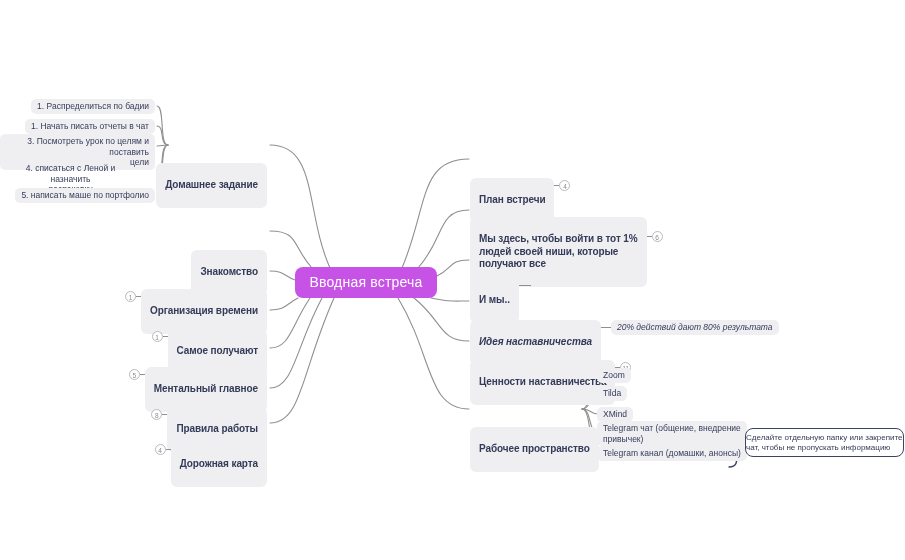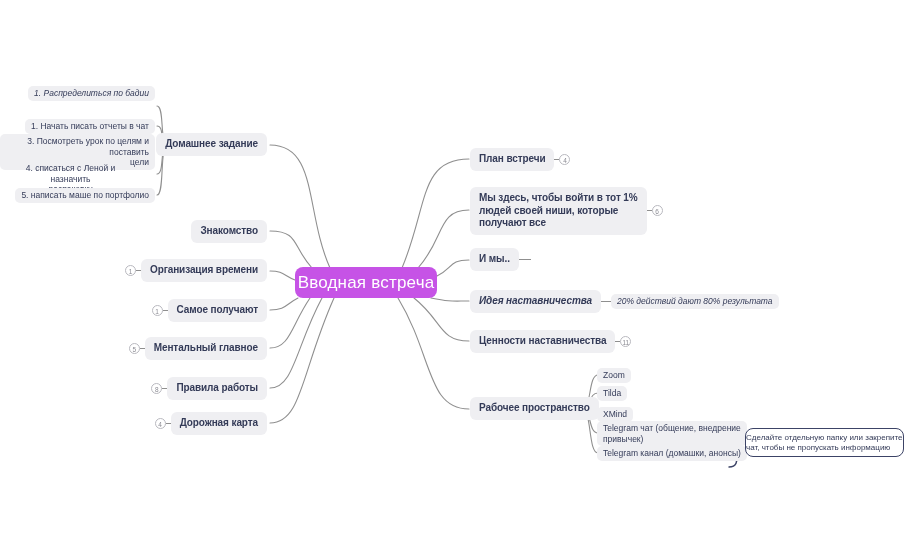--- a/index.html
+++ b/index.html
@@ -11,33 +11,33 @@
   .node{
     position:absolute;box-sizing:border-box;
     color:var(--topic-text,#343b58);
     white-space:pre-line;
   }
   .row{position:absolute;display:flex;align-items:center;}
   .topic{
     background:var(--topic-bg,#efeff2);
     border-radius:6px;
     font-size:10px;font-weight:bold;letter-spacing:-0.1px;line-height:12.5px;
-    padding:5px 9px;color:var(--topic-text,#343b58);white-space:pre-line;
+    padding:16px 9px;color:var(--topic-text,#343b58);white-space:pre-line;margin-top:30px;
   }
   .sub{
     background:var(--topic-bg,#efeff2);
     border-radius:5px;
     font-size:8.5px;font-weight:400;line-height:10.5px;
     padding:2px 6px;color:var(--topic-text,#343b58);white-space:pre-line;
   }
   .sub.plain{background:transparent;}
   .root{
     position:absolute;left:295px;top:267px;width:142px;height:31px;
     background:var(--root-bg,#c653e6);color:var(--root-text,#fff);
-    border-radius:8px;font-size:17px;line-height:31px;text-align:center;
+    border-radius:8px;font-size:14px;line-height:31px;text-align:center;
     letter-spacing:0.2px;
   }
   .badge{
     width:11px;height:11px;border-radius:50%;
     border:1px solid #b9b9bf;background:#fff;color:#8b8b93;
     font-size:6.5px;line-height:11px;text-align:center;box-sizing:border-box;
     flex:0 0 auto;
   }
   .dash{height:1px;background:var(--connector,#8f8f8f);flex:0 0 auto;}
   .d5{width:5px;} .d10{width:10px;} .d12{width:12px;}
@@ -85,21 +85,21 @@
     </g>
     <path d="M729,423 C737,423 737,429 737,434 L737,440 C737,443 739,444 742,444 L746,444 M742,444 C738,444 737,446 737,450 L737,456 C737,461 737,467 729,467" fill="none" stroke="#3c4366" stroke-width="1.4" stroke-linecap="round"></path>
   </svg>
 
   <div class="root">Вводная встреча</div>
 
   <div class="row" style="right:638px;top:133px;">
     <div class="topic">Домашнее задание</div>
   </div>
 
-  <div class="node sub" style="right:750px;top:86px;font-style:italic;">1. Распределиться по бадии</div>
+  <div class="node sub" style="right:750px;top:99px;">1. Распределиться по бадии</div>
   <div class="node sub" style="right:750px;top:119px;">1. Начать писать отчеты в чат</div>
   <div class="node sub" style="right:750px;top:134px;text-align:right;">3. Посмотреть урок по целям и поставить
 цели</div>
   <div class="node sub plain" style="right:764px;top:161px;text-align:center;">4. списаться с Леной и назначить
 распаковку</div>
   <div class="node sub" style="right:750px;top:188px;">5. написать маше по портфолио</div>
 
   <div class="row" style="right:638px;top:220px;">
     <div class="topic">Знакомство</div>
   </div>

